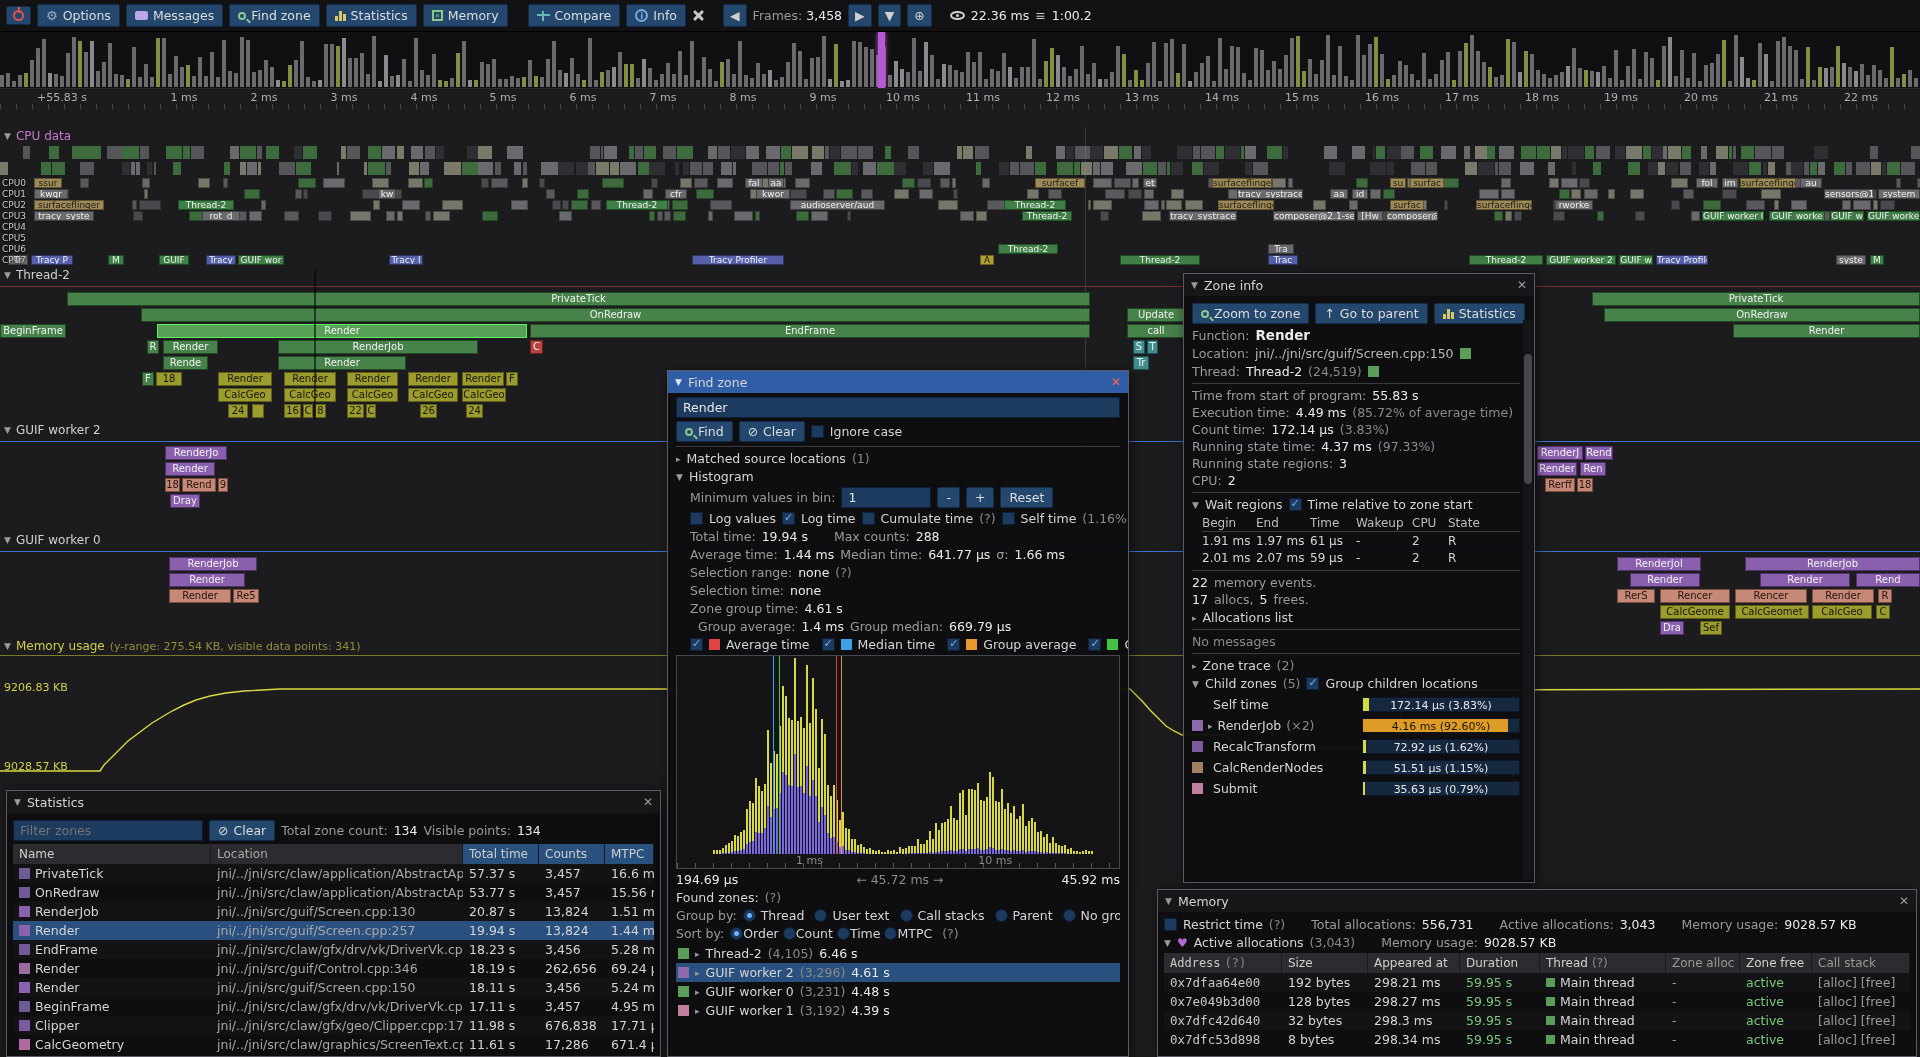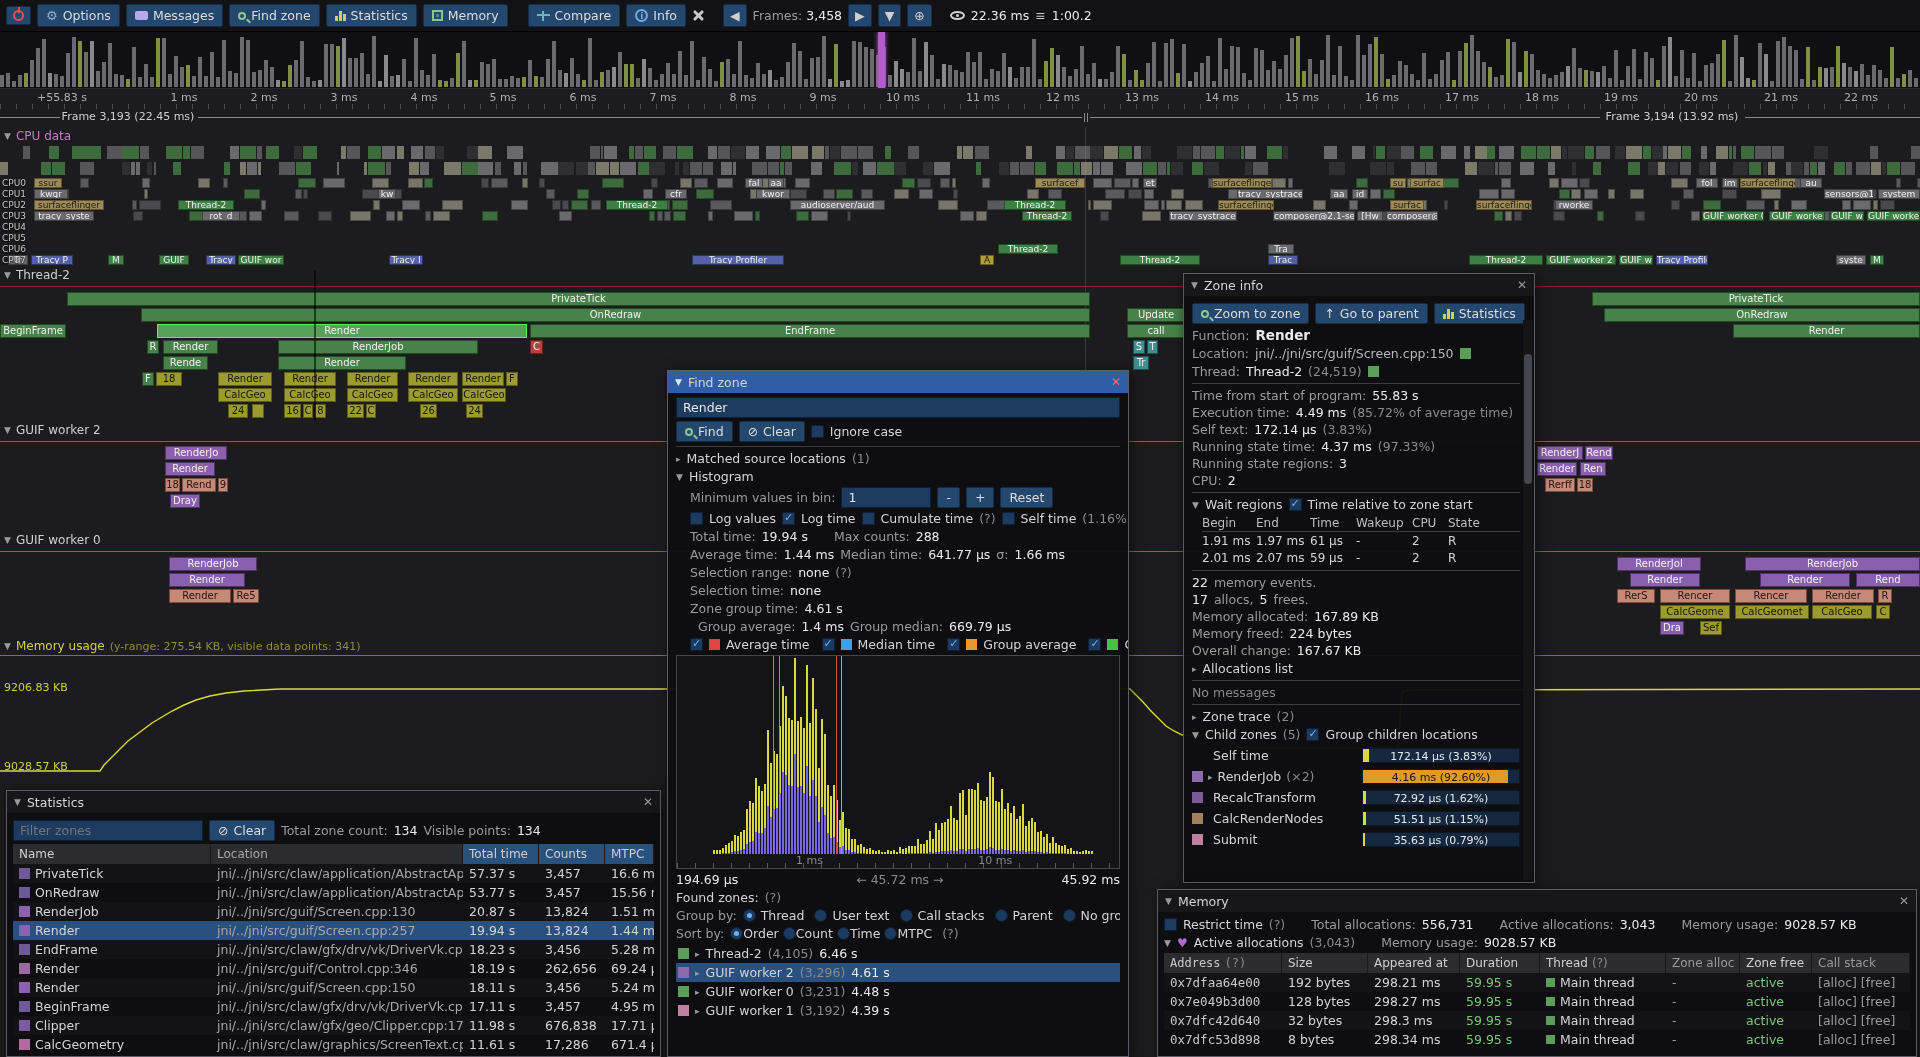--- a/index.html
+++ b/index.html
@@ -552,30 +552,20 @@
         <span class="tick" style="left: 1382px;">16 ms</span>
         <span class="tick" style="left: 1462px;">17 ms</span>
         <span class="tick" style="left: 1542px;">18 ms</span>
         <span class="tick" style="left: 1621px;">19 ms</span>
         <span class="tick" style="left: 1701px;">20 ms</span>
         <span class="tick" style="left: 1781px;">21 ms</span>
         <span class="tick" style="left: 1861px;">22 ms</span>
       </div>
   </div>
 
-  <div class="fmarkers">
-    <span class="fm-line" style="left:0;width:60px"></span>
-    <span class="fm-text" style="left:128px">Frame 3,193 (22.45 ms)</span>
-    <span class="fm-line" style="left:198px;width:884px"></span>
-    <span class="fm-cap" style="left:1084px"></span>
-    <span class="fm-cap" style="left:1087px"></span>
-    <span class="fm-line" style="left:1090px;width:510px"></span>
-    <span class="fm-text" style="left:1672px">Frame 3,194 (13.92 ms)</span>
-    <span class="fm-line" style="left:1745px;width:175px"></span>
-  </div>
 
   <div class="sec-h" style="top:129px">
     <span class="tri">▼</span>
     <span class="cpu-title">CPU data</span>
   </div>
   <div id="cpuNoise" style="position:absolute;left:0;top:146px;width:1920px;height:30px">
       <div style="position: absolute; left: 23px; top: 0px; width: 7px; height: 13px; background: rgb(85, 85, 90);"></div>
       <div style="position: absolute; left: 49px; top: 0px; width: 10px; height: 13px; background: rgb(61, 107, 61);"></div>
       <div style="position: absolute; left: 72px; top: 0px; width: 14px; height: 13px; background: rgb(61, 107, 61);"></div>
       <div style="position: absolute; left: 86px; top: 0px; width: 15px; height: 13px; background: rgb(61, 107, 61);"></div>
@@ -1682,21 +1672,21 @@
             <span class="lab">Time from start of program:</span>
             <span class="val">55.83 s</span>
             <span class="dim"></span>
           </div>
           <div class="row" style="margin:2px 0">
             <span class="lab">Execution time:</span>
             <span class="val">4.49 ms</span>
             <span class="dim">(85.72% of average time)</span>
           </div>
           <div class="row" style="margin:2px 0">
-            <span class="lab">Self text:</span>
+            <span class="lab">Count time:</span>
             <span class="val">172.14 μs</span>
             <span class="dim">(3.83%)</span>
           </div>
           <div class="row" style="margin:2px 0">
             <span class="lab">Running state time:</span>
             <span class="val">4.37 ms</span>
             <span class="dim">(97.33%)</span>
           </div>
           <div class="row" style="margin:2px 0">
             <span class="lab">Running state regions:</span>
@@ -1749,35 +1739,20 @@
       <div class="sep"></div>
       <div class="row" style="margin:2px 0">
           <span class="val">22</span>
           <span class="lab">memory events.</span>
         </div>
       <div class="row" style="margin:2px 0">
           <span class="val">17</span>
           <span class="lab">allocs,</span>
           <span class="val">5</span>
           <span class="lab">frees.</span>
-        </div>
-      <div>
-
-      <div class="row" style="margin:2px 0">
-            <span class="lab">Memory allocated:</span>
-            <span class="val">167.89 KB</span>
-          </div>
-          <div class="row" style="margin:2px 0">
-            <span class="lab">Memory freed:</span>
-            <span class="val">224 bytes</span>
-          </div>
-          <div class="row" style="margin:2px 0">
-            <span class="lab">Overall change:</span>
-            <span class="val">167.67 KB</span>
-          </div>
         </div>
       <div class="row">
           <span class="tri">▸</span>
           <span>Allocations list</span>
         </div>
       <div class="sep"></div>
       <div class="row">
           <span class="dim">No messages</span>
         </div>
       <div class="sep"></div>

